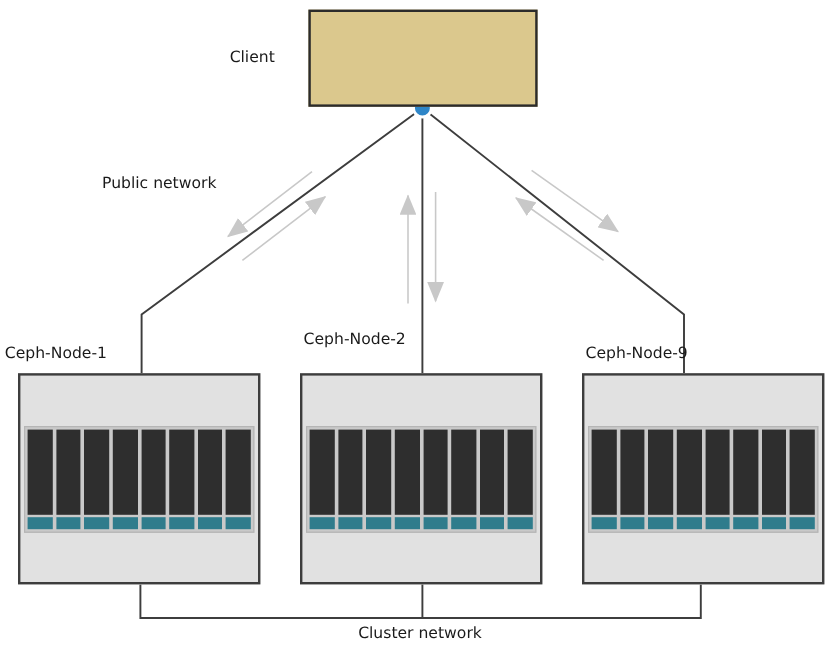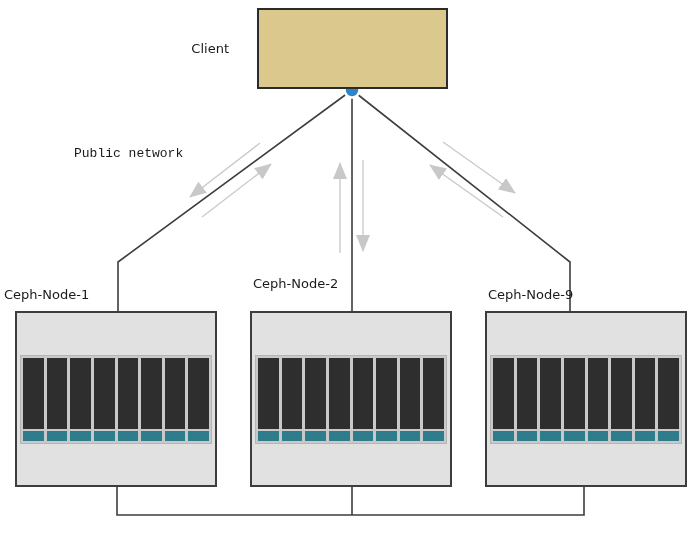--- a/index.html
+++ b/index.html
@@ -26,21 +26,21 @@
     overflow:hidden;
   }
   .overlay{position:absolute;left:0;top:0;width:700px;height:550px;}
   .net polyline,.net line{fill:none;stroke:var(--line);stroke-width:1.6;}
   .arrows line{stroke:var(--arrow);stroke-width:1.3;}
   .arrow-head{fill:var(--arrow);stroke:none;}
   .dot{fill:var(--dot-blue);stroke:#ffffff;stroke-width:2.5;}
 
   .label{position:absolute;font-size:13px;line-height:15px;white-space:nowrap;}
   .client-label{left:136px;top:41px;width:93px;text-align:right;}
-  .public-label{left:74px;top:146px;font-family:Liberation Mono, monospace;}
+  .public-label{left:85px;top:146px;}
   .cluster-label{left:248px;top:521px;width:204px;text-align:center;}
 
   .client-box{
     position:absolute;left:257px;top:8px;width:191px;height:81px;
     background:var(--client-fill);
     border:2px solid var(--client-border);
     box-sizing:border-box;
   }
 
   .node{
@@ -212,14 +212,15 @@
           <div class="disk-body"></div>
           <div class="disk-cache"></div>
         </div>
         <div class="disk">
           <div class="disk-body"></div>
           <div class="disk-cache"></div>
         </div>
       </div>
   </div>
 
+  <div class="label cluster-label">Cluster network</div>
 
 </div>
 
 </body></html>

